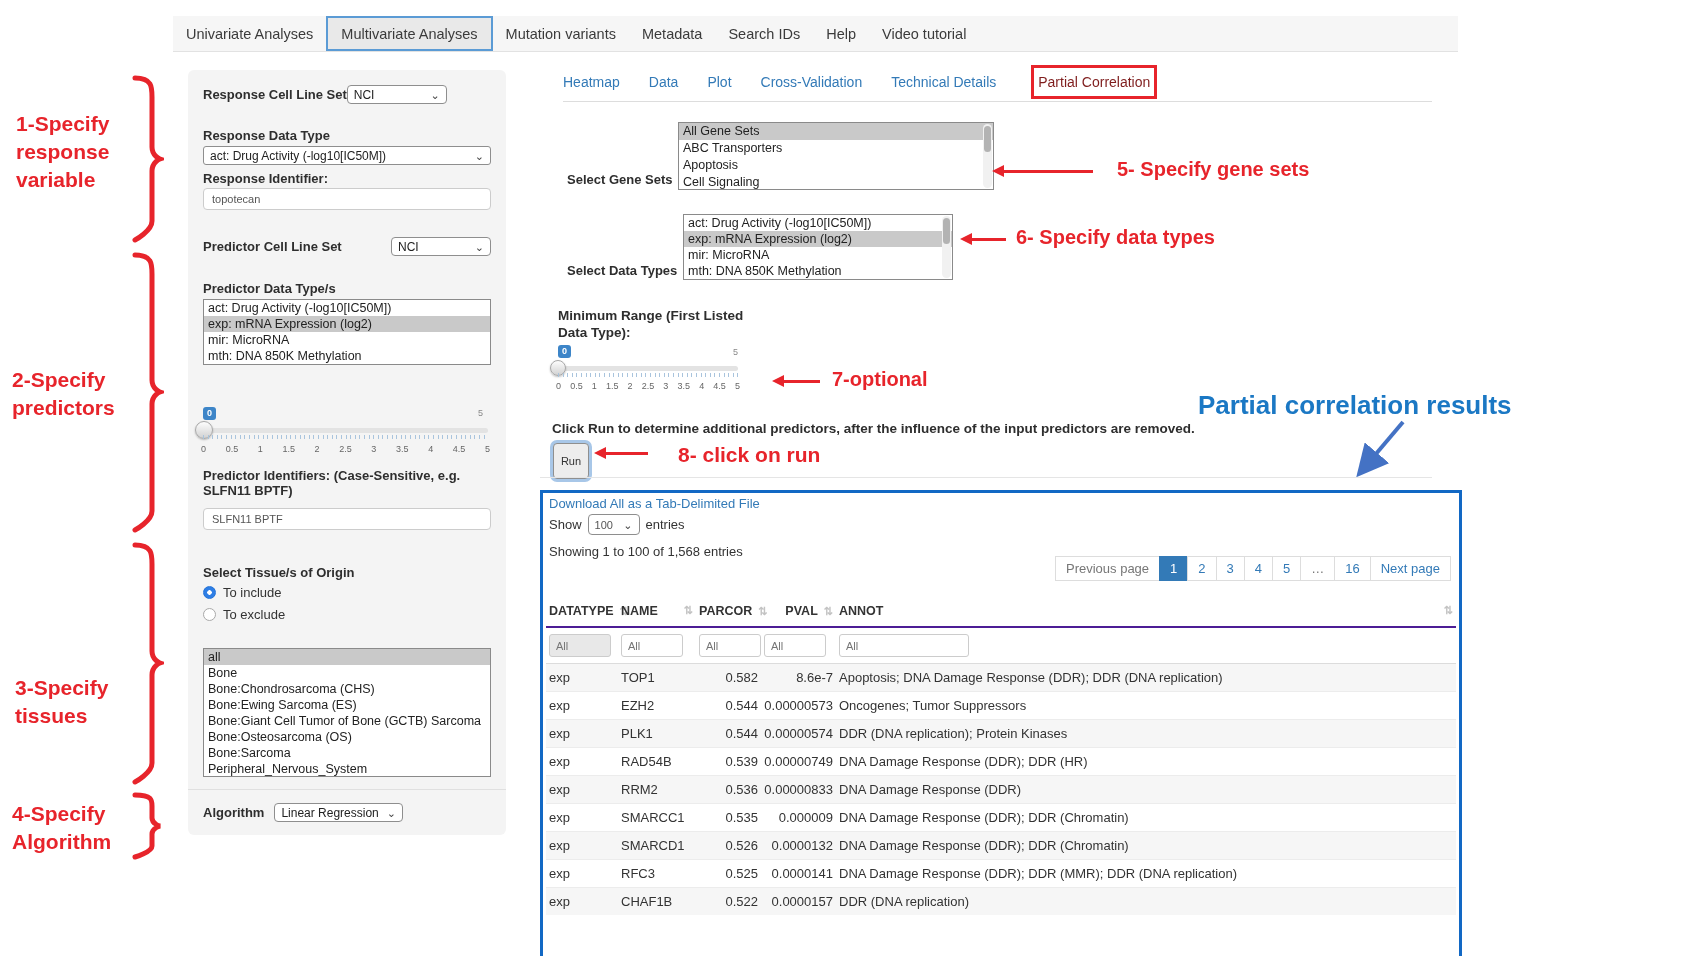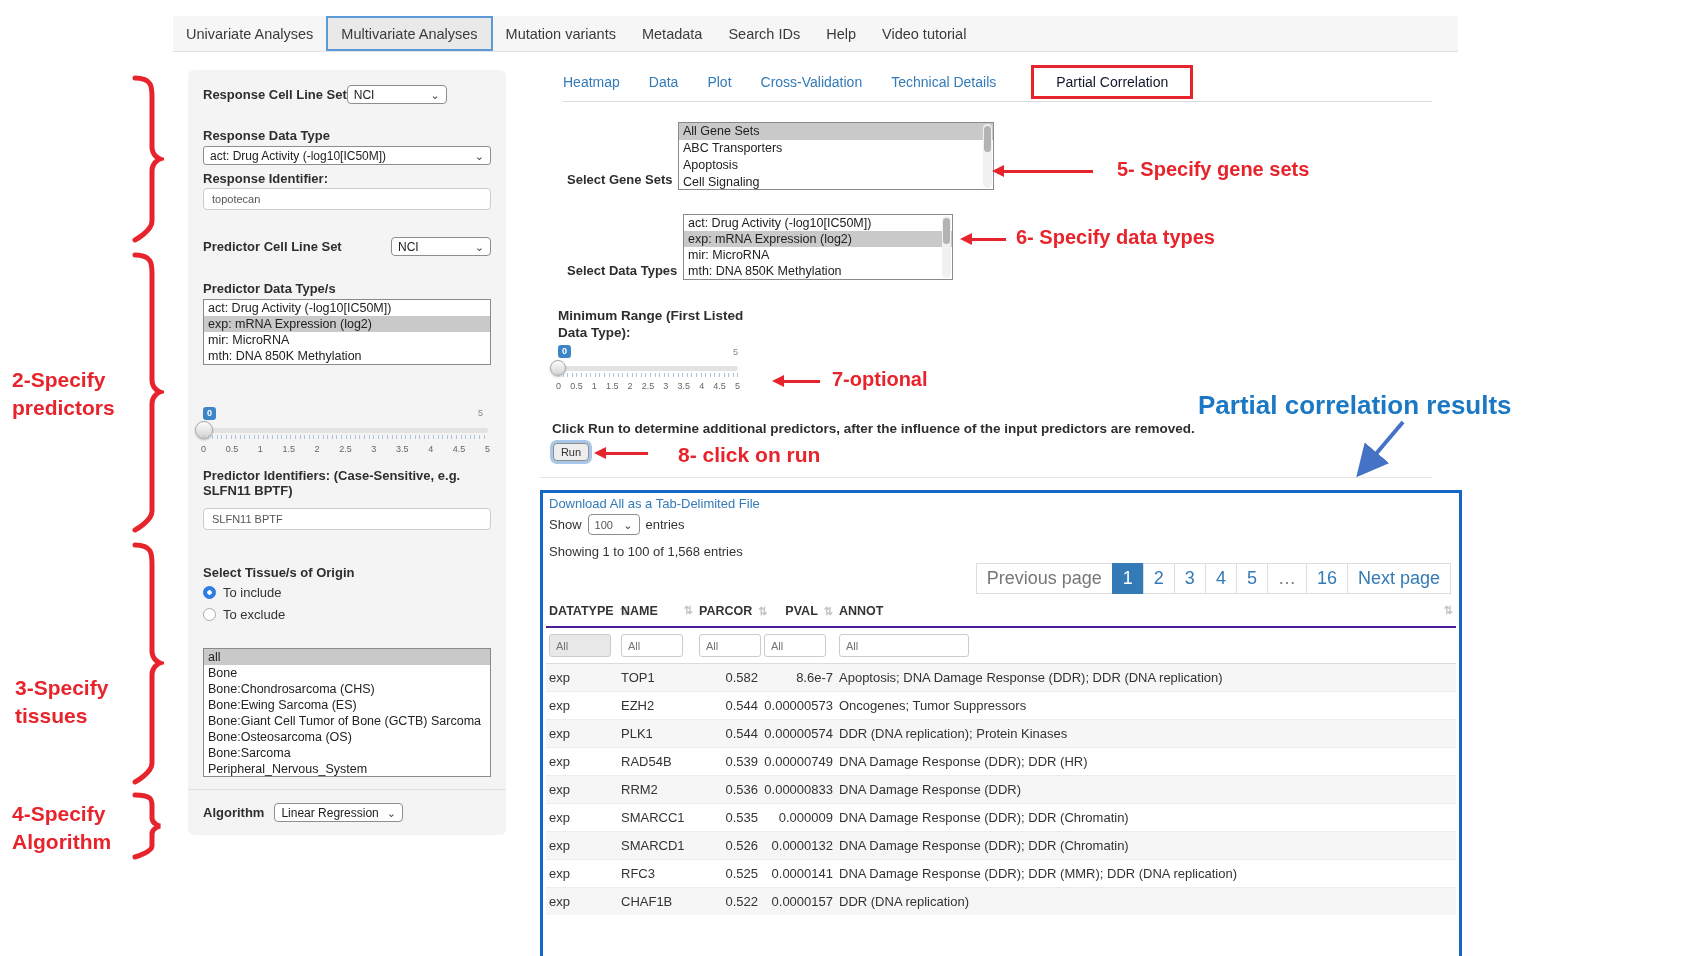--- a/index.html
+++ b/index.html
@@ -45,43 +45,43 @@
                  background:linear-gradient(#fdfdfd,#d2d2d2);border:1px solid #a8a8a8;box-shadow:0 1px 2px rgba(0,0,0,.25);cursor:pointer;}
   .tickmarks{height:4px;margin-top:1px;background:repeating-linear-gradient(to right,#a9c4dd 0 1px,transparent 1px 4.6px);}
   .slider-labels{display:flex;justify-content:space-between;font-size:9px;color:#666;margin-top:3px;}
   .slider-labels span{text-align:center;}
   .divider{border-top:1px solid #e0e0e0;}
 
   
   .main-tabs{position:absolute;left:563px;top:62px;width:869px;height:40px;display:flex;align-items:center;
              border-bottom:1px solid #ddd;font-size:14px;}
   .mtab{color:var(--link-blue);margin-right:29px;cursor:pointer;white-space:nowrap;}
-  .mtab.active{color:#0f172a;border:3px solid var(--annotation-red);padding:6px 22px;margin-left:6px;margin-right:0;}
+  .mtab.active{color:#7f1d1d;border:3px solid var(--annotation-red);padding:6px 4px;margin-left:6px;margin-right:0;}
 
   .section-label{position:absolute;font-weight:bold;font-size:13px;color:#2e2e2e;white-space:nowrap;}
   .bold-note{position:absolute;font-weight:bold;font-size:13.5px;color:#2e2e2e;white-space:nowrap;}
 
   
   .red-arrow{position:absolute;height:3px;background:var(--annotation-red);}
   .red-arrow::before{content:"";position:absolute;left:-12px;top:-5px;border:6px solid transparent;
                      border-right:12px solid var(--annotation-red);}
   .red-note{position:absolute;color:var(--annotation-red);font-weight:bold;font-size:20px;white-space:nowrap;}
   .blue-title{position:absolute;color:var(--title-blue);font-weight:bold;font-size:26px;white-space:nowrap;}
 
   
-  .run-btn{position:absolute;width:36px;height:18px;background:#ededed;border:1px solid #8f8f8f;border-radius:4px;
+  .run-btn{position:absolute;width:36px;height:36px;background:#ededed;border:1px solid #8f8f8f;border-radius:4px;
            font-size:11px;color:#333;font-family:inherit;box-shadow:0 0 0 3px #a8c7e8;cursor:pointer;}
 
   
   .results{position:absolute;left:540px;top:490px;width:922px;height:481px;border:3px solid var(--panel-border-blue);background:#fff;}
   .dl-link{position:absolute;left:6px;top:3px;font-size:13px;color:var(--link-blue);cursor:pointer;}
   .show-row{position:absolute;left:6px;top:21px;display:flex;align-items:center;gap:6px;font-size:13px;color:#333;}
   .entries-select{height:21px;font-size:11px;color:#555;min-width:52px;}
   .showing{position:absolute;left:6px;top:51px;font-size:13px;color:#333;}
-  .pagination{position:absolute;right:8px;top:70px;display:flex;font-size:18px;}
+  .pagination{position:absolute;right:8px;top:63px;display:flex;font-size:13px;}
   .page-btn{border:1px solid #ddd;background:#fff;color:var(--link-blue);padding:4px 10px;margin-left:-1px;cursor:pointer;white-space:nowrap;}
   .page-btn.disabled{color:#777;cursor:default;}
   .page-btn.gap{color:#777;}
   .page-btn.active{background:var(--link-blue);border-color:var(--link-blue);color:#fff;}
 
   table.res{position:absolute;left:3px;top:103px;width:910px;border-collapse:collapse;table-layout:fixed;font-size:13px;color:#333;}
   table.res col.c1{width:72px;} table.res col.c2{width:78px;} table.res col.c3{width:65px;}
   table.res col.c4{width:75px;} table.res col.c5{width:620px;}
   table.res th{font-size:12.5px;font-weight:bold;text-align:left;padding:8px 3px;border-bottom:2px solid #4c1d95;white-space:nowrap;}
   table.res th.num{text-align:right;}
@@ -106,20 +106,25 @@
   <nav class="topnav">
     <div class="topnav-item">Univariate Analyses</div>
     <div class="topnav-item active">Multivariate Analyses</div>
     <div class="topnav-item">Mutation variants</div>
     <div class="topnav-item">Metadata</div>
     <div class="topnav-item">Search IDs</div>
     <div class="topnav-item">Help</div>
     <div class="topnav-item">Video tutorial</div>
   </nav>
 
+  <div class="ann-label" style="left:16px;top:110px;">
+    <div>1-Specify</div>
+    <div>response</div>
+    <div>variable</div>
+  </div>
   <svg class="brace" style="left:132px;top:75px;" width="32" height="168">
     <path d="M3,3 C20,3 20,12 20,22 L20,72 C20,81 28,84 28,84 C28,84 20,87 20,96 L20,146 C20,156 3,165 3,165"></path>
   </svg>
 
   <div class="ann-label" style="left:12px;top:366px;">
     <div>2-Specify</div>
     <div>predictors</div>
   </div>
   <svg class="brace" style="left:132px;top:252px;" width="32" height="281">
     <path d="M3,3 C20,3 20,12 20,22 L20,128 C20,137 28,140 28,140 C28,140 20,143 20,152 L20,259 C20,269 3,278 3,278"></path>

